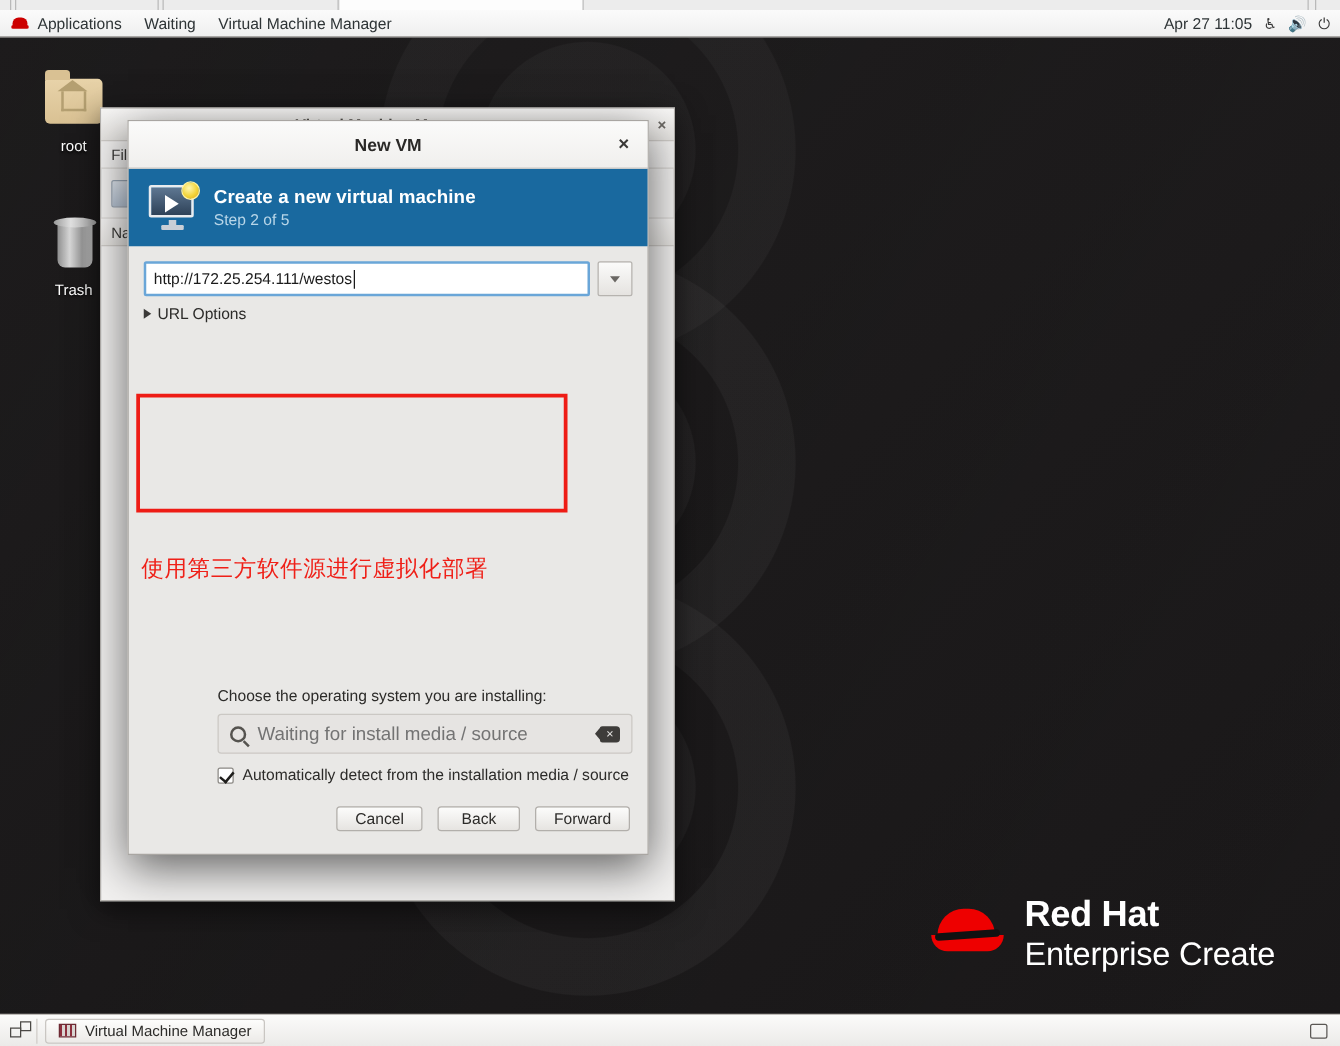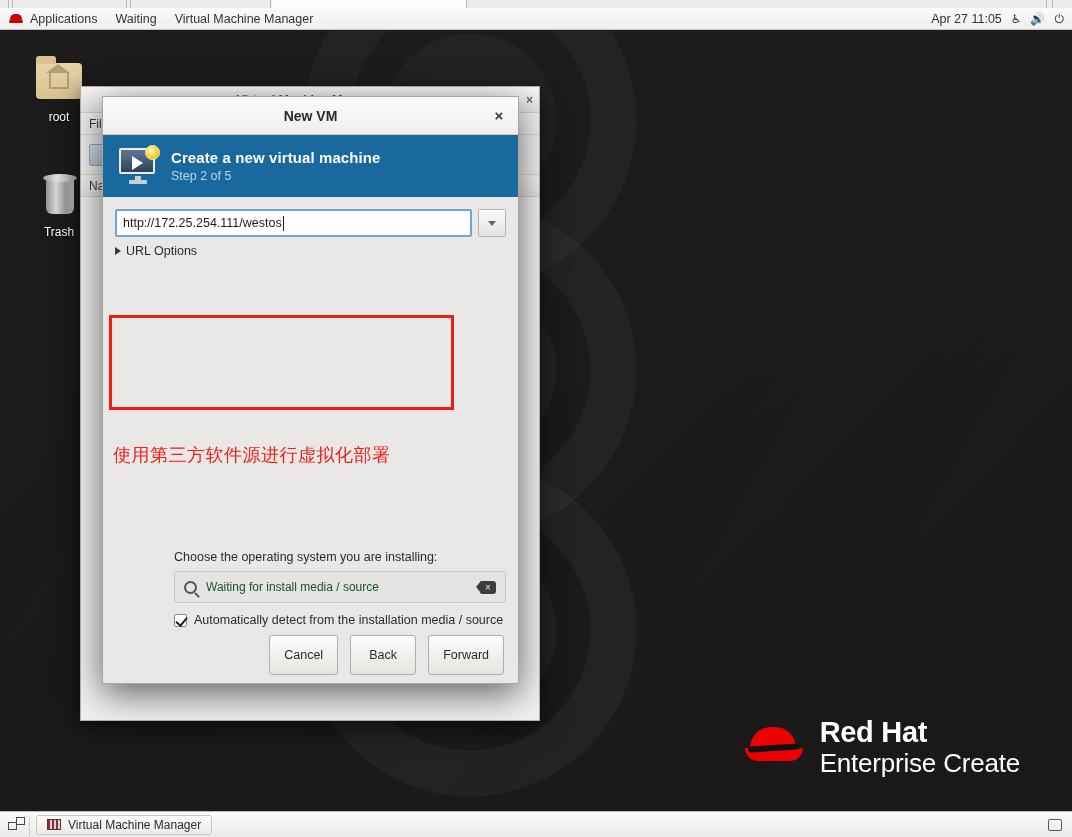--- a/index.html
+++ b/index.html
@@ -195,42 +195,42 @@
     letter-spacing: .5px; white-space: nowrap;
   }
 
   #os-section { position:absolute; left:23px; right:12px; bottom: 0; margin-left: 48px; }
   .search-box {
     height: 32px; background:#e6e4e2; border:1px solid #cbc8c4; border-radius:3px;
     display:flex; align-items:center; padding: 0 9px; gap: 9px; margin-bottom: 10px;
   }
   .search-ico { width:13px; height:13px; border:2px solid #55534f; border-radius:50%; position:relative; flex:0 0 auto;}
   .search-ico::after{content:"";position:absolute;right:-5px;bottom:-4px;width:6px;height:2px;background:#55534f;transform:rotate(45deg);}
-  .search-ph { flex:1; font-size:12px; color:#14532d; }
+  .search-ph { flex:1; font-size:15px; color:#737373; }
   .clear-ico {
     width:16px;height:13px; background:#3e3c3a; border-radius:2px 3px 3px 2px;
     position:relative; color:#e6e4e2; font-size:10px; line-height:13px; text-align:center; flex:0 0 auto;
   }
   .clear-ico::before{content:"";position:absolute;left:-4px;top:0;width:0;height:0;border-top:6.5px solid transparent;border-bottom:6.5px solid transparent;border-right:5px solid #3e3c3a;}
   .checkrow { display:flex; align-items:center; gap:7px; font-size:12.5px; color:#2c2b29; }
   .checkbox {
     width:13px;height:13px;background:#ffffff;border:1px solid #8b8884;border-radius:2px;
     position:relative; flex:0 0 auto;
   }
   .checkbox::after{
     content:""; position:absolute; left:3px; top:0px; width:5px; height:9px;
     border-right:2px solid #1f1e1c; border-bottom:2px solid #1f1e1c; transform:rotate(40deg);
   }
 
   #newvm-actions {
     height: 56px; display:flex; align-items:center; justify-content:flex-end;
     gap: 12px; padding: 0 14px;
   }
   .btn {
-    min-width: 66px; height: 40px; padding: 0 14px;
+    min-width: 66px; height: 20px; padding: 0 14px;
     background: linear-gradient(#fcfcfb,#e6e4e1);
     border:1px solid #b2afab; border-radius:3px;
     font-size:12.5px; color:#2c2b29; cursor:pointer;
     font-family:"Liberation Sans",sans-serif;
   }
 
   
   #rhel-brand {
     position:absolute; right: 52px; bottom: 60px; display:flex; align-items:center; gap: 14px;
   }

